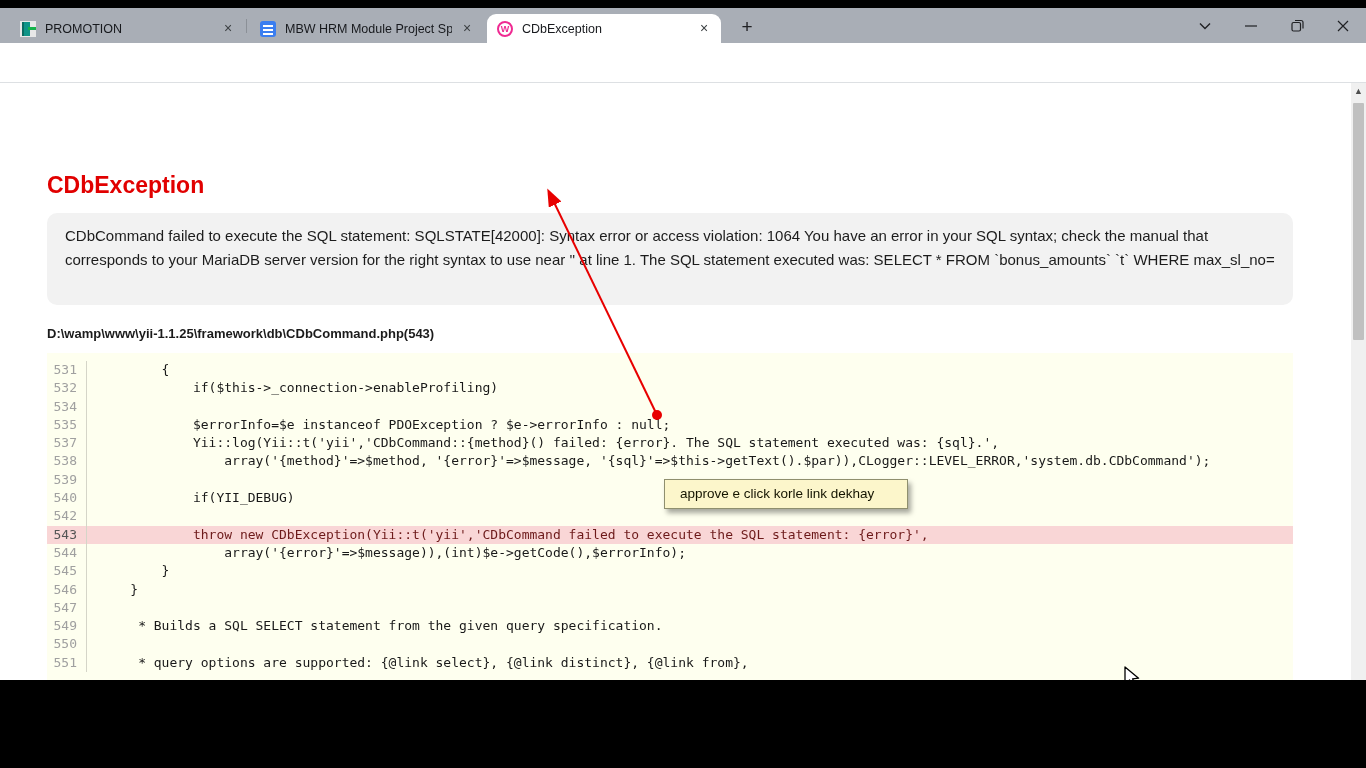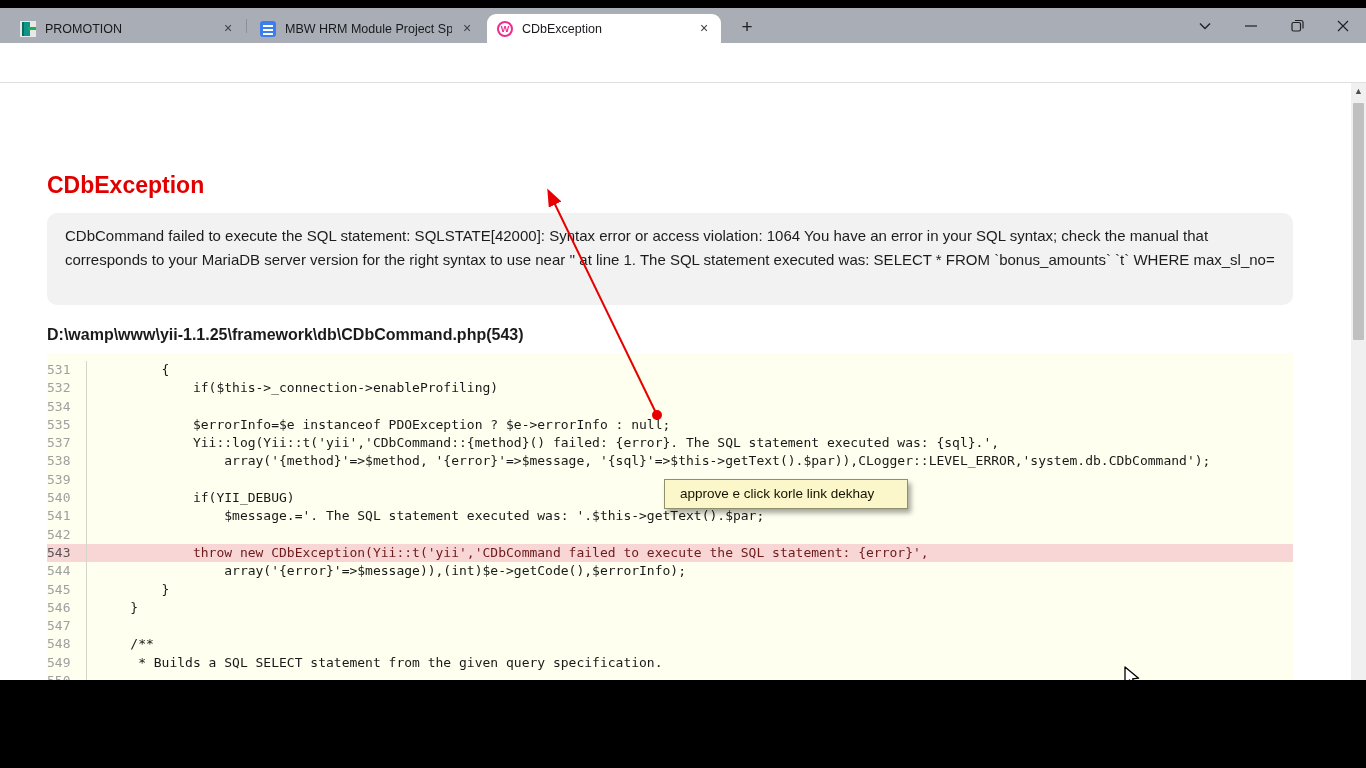--- a/index.html
+++ b/index.html
@@ -40,24 +40,24 @@
   .ext-badge { position:absolute; left:-3px; bottom:-4px; background:#7a36d9; color:#fff; font-size:9px; font-weight:bold; padding:1px 3px; border-radius:3px; border:1px solid #fff; }
   .avatar { position:absolute; left:1296px; top:41px; width:28px; height:28px; border-radius:50%; overflow:hidden; }
   .kebab { position:absolute; left:1339px; top:44px; width:12px; height:22px; color:#5f6368; font-size:15px; letter-spacing:0; text-align:center; line-height:7px; }
   .sidepanel-ic { position:absolute; left:1266px; top:45px; width:21px; height:18px; background:#17181c; border-radius:4px; }
   .sidepanel-ic i { position:absolute; right:2px; top:2px; width:6px; height:14px; background:#fff; border-radius:2px; }
 
   
   .content { position:absolute; top:75px; left:0; width:1351px; height:647px; background:#fff; overflow:hidden; }
   .page-title { position:absolute; left:47px; top:89px; font-size:23px; color:#e10000; }
   .msgbox { position:absolute; left:47px; top:130px; width:1246px; height:92px; background:#f2f2f2; border-radius:10px; padding:11px 18px; font-size:15px; line-height:23.5px; color:#1c1c1c; }
-  .filepath { position:absolute; left:47px; top:243px; font-size:16px; font-weight:bold; color:#1b1b1b; }
+  .filepath { position:absolute; left:47px; top:243px; font-size:13px; font-weight:bold; color:#1b1b1b; }
   .codeblock { position:absolute; left:47px; top:270px; width:1246px; height:452px; background:#feffef; overflow:hidden; font-family:"DejaVu Sans Mono", monospace; font-size:13px; padding-top:8px; }
   .code-row { display:flex; height:18.3px; line-height:18.3px; white-space:pre; }
-  .code-row .ln { width:40px; color:#a0a0a0; border-right:1px solid #d5d5c8; flex:0 0 40px; }
+  .code-row .ln { width:40px; text-align:right; padding-right:9px; color:#a0a0a0; border-right:1px solid #d5d5c8; flex:0 0 40px; }
   .code-row .ct { padding-left:12px; color:#191919; }
   .code-row.error { background:#f9d6d6; }
   .code-row.error .ln { color:#555; font-weight:normal; }
   .code-row.error .ct { color:#6d1a1a; }
 
   
   .anno-tooltip { position:absolute; left:664px; top:396px; width:244px; height:30px; background:#fcf6cb; border:1px solid #8f8f6e; box-shadow:3px 4px 5px rgba(0,0,0,.35); font-size:13.5px; color:#141400; line-height:28px; padding-left:15px; z-index:30; }
   .arrow-overlay { position:absolute; left:0; top:0; width:1366px; height:768px; pointer-events:none; z-index:40; }
 
   
@@ -214,28 +214,26 @@
     <p class="filepath">D:\wamp\www\yii-1.1.25\framework\db\CDbCommand.php(543)</p>
     <div class="codeblock" id="codeblock">
         <div class="code-row"><span class="ln">531</span><span class="ct">        {</span></div>
         <div class="code-row"><span class="ln">532</span><span class="ct">            if($this-&gt;_connection-&gt;enableProfiling)</span></div>
         <div class="code-row"><span class="ln">534</span><span class="ct"></span></div>
         <div class="code-row"><span class="ln">535</span><span class="ct">            $errorInfo=$e instanceof PDOException ? $e-&gt;errorInfo : null;</span></div>
         <div class="code-row"><span class="ln">537</span><span class="ct">            Yii::log(Yii::t('yii','CDbCommand::{method}() failed: {error}. The SQL statement executed was: {sql}.',</span></div>
         <div class="code-row"><span class="ln">538</span><span class="ct">                array('{method}'=&gt;$method, '{error}'=&gt;$message, '{sql}'=&gt;$this-&gt;getText().$par)),CLogger::LEVEL_ERROR,'system.db.CDbCommand');</span></div>
         <div class="code-row"><span class="ln">539</span><span class="ct"></span></div>
         <div class="code-row"><span class="ln">540</span><span class="ct">            if(YII_DEBUG)</span></div>
-        <div class="code-row"><span class="ln">541</span><span class="ct">                $message.='. The SQL statement executed was: '.$this-&gt;getText().$par;</span></div>
         <div class="code-row"><span class="ln">542</span><span class="ct"></span></div>
         <div class="code-row error"><span class="ln">543</span><span class="ct">            throw new CDbException(Yii::t('yii','CDbCommand failed to execute the SQL statement: {error}',</span></div>
         <div class="code-row"><span class="ln">544</span><span class="ct">                array('{error}'=&gt;$message)),(int)$e-&gt;getCode(),$errorInfo);</span></div>
         <div class="code-row"><span class="ln">545</span><span class="ct">        }</span></div>
         <div class="code-row"><span class="ln">546</span><span class="ct">    }</span></div>
         <div class="code-row"><span class="ln">547</span><span class="ct"></span></div>
-        <div class="code-row"><span class="ln">548</span><span class="ct">    /**</span></div>
         <div class="code-row"><span class="ln">549</span><span class="ct">     * Builds a SQL SELECT statement from the given query specification.</span></div>
         <div class="code-row"><span class="ln">550</span></div>
         <div class="code-row"><span class="ln">551</span><span class="ct">     * query options are supported: {@link select}, {@link distinct}, {@link from},</span></div>
       </div>
     <div class="anno-tooltip">approve e click korle link dekhay</div>
   </div>
 
   <svg class="arrow-overlay">
     <defs>
       <marker id="ah" markerWidth="10" markerHeight="10" refX="7" refY="3.5" orient="auto">

